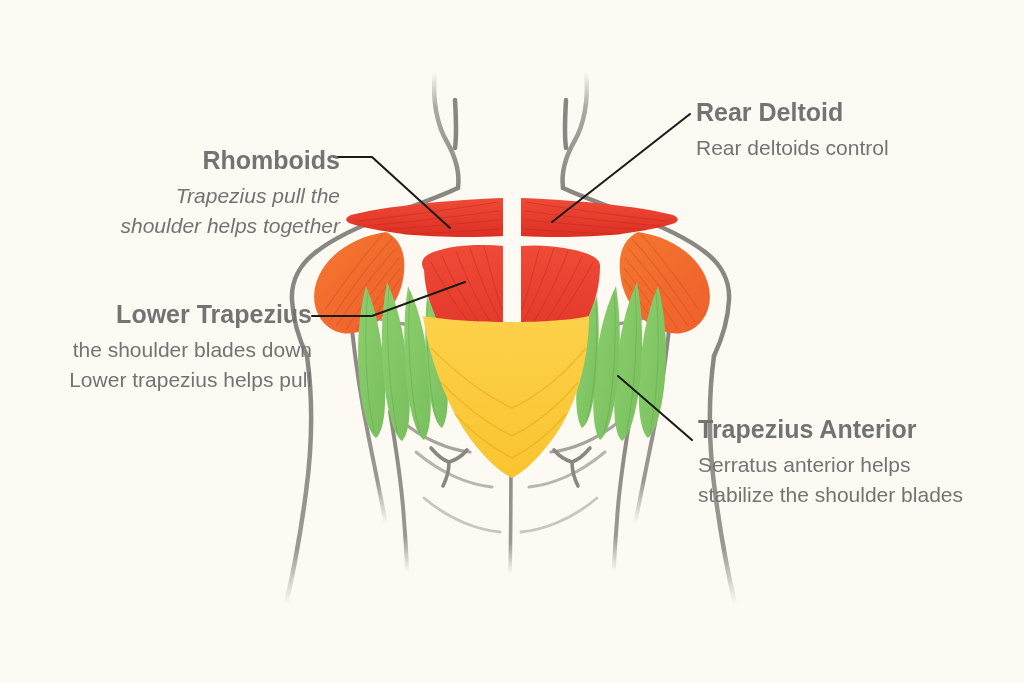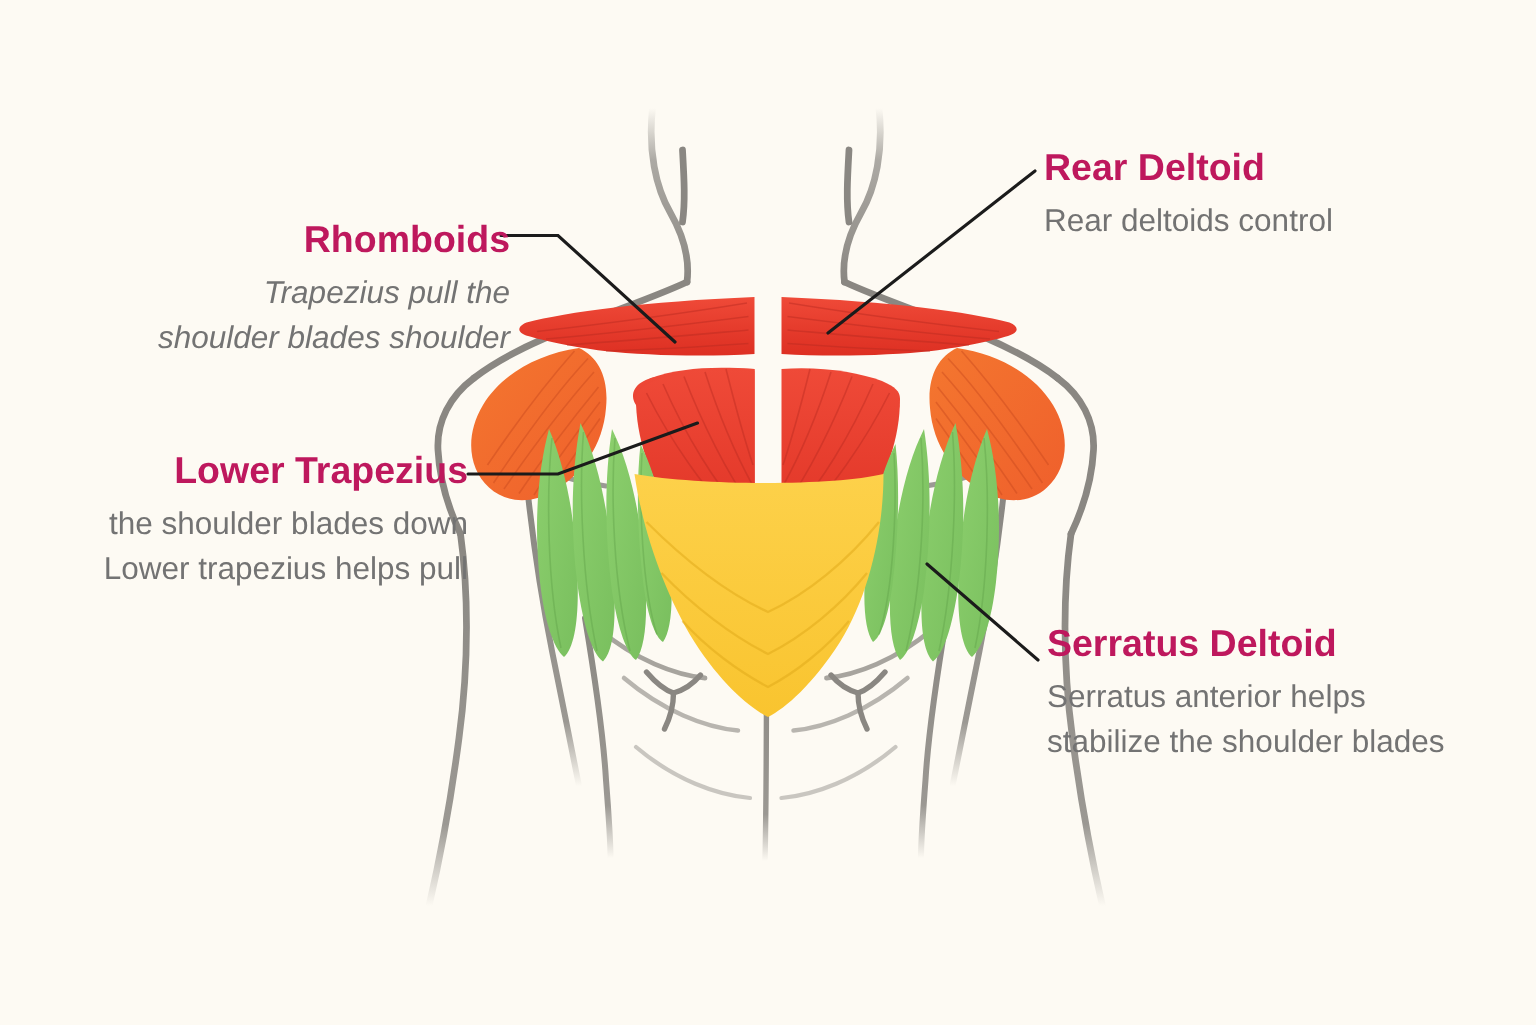--- a/index.html
+++ b/index.html
@@ -26,21 +26,21 @@
     top: 0;
     width: 1024px;
     height: 683px;
     display: block;
   }
   .callout {
     position: absolute;
   }
   .callout .title {
     font-weight: bold;
-    color: #be185d;
+    color: #737373;
     font-size: 25px;
     line-height: 1.15;
     white-space: nowrap;
   }
   .callout .desc {
     color: #737373;
     font-size: 21px;
     line-height: 1.45;
     margin-top: 6px;
     white-space: nowrap;
@@ -257,40 +257,40 @@
       <path d="M690,114 L552,222"></path>
       <path d="M312,316 L372,316 L465,282"></path>
       <path d="M692,440 L618,376"></path>
     </g>
   </svg>
 
   <div class="callout center-align italic" id="co-rhomboids">
     <div class="title">Rhomboids</div>
     <div class="desc">
       <div>Trapezius pull the</div>
-      <div>shoulder blades shoulder</div>
+      <div>shoulder helps together</div>
     </div>
   </div>
 
   <div class="callout left-align" id="co-rear-deltoid">
     <div class="title">Rear Deltoid</div>
     <div class="desc">
       <div>Rear deltoids control</div>
     </div>
   </div>
 
   <div class="callout center-align" id="co-lower-trap">
     <div class="title">Lower Trapezius</div>
     <div class="desc">
       <div>the shoulder blades down</div>
       <div>Lower trapezius helps pull</div>
     </div>
   </div>
 
   <div class="callout left-align" id="co-serratus">
-    <div class="title">Serratus Deltoid</div>
+    <div class="title">Trapezius Anterior</div>
     <div class="desc">
       <div>Serratus anterior helps</div>
       <div>stabilize the shoulder blades</div>
     </div>
   </div>
 
 </div>
 
 </body></html>

